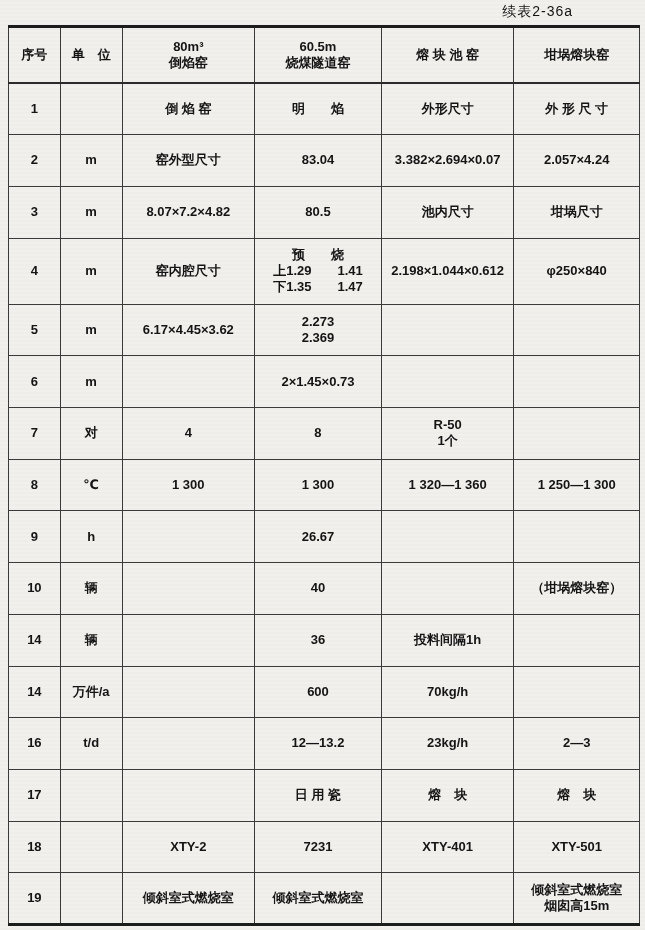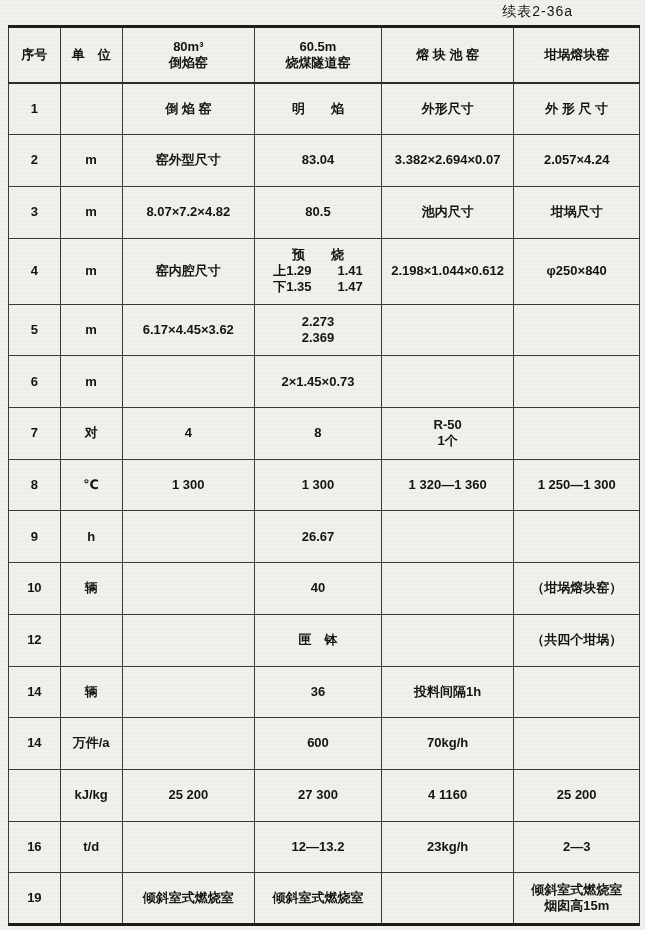--- a/index.html
+++ b/index.html
@@ -154,58 +154,58 @@
         </tr>
         <tr>
           <td class="num-col">10</td>
           <td>辆</td>
           <td></td>
           <td>40</td>
           <td></td>
           <td>（坩埚熔块窑）</td>
         </tr>
         <tr>
-          <td class="num-col">12</td>
-          <td></td>
-          <td></td>
-          <td>匣　钵</td>
-          <td></td>
-          <td>（共四个坩埚）</td>
-        </tr>
-        <tr>
           <td class="num-col">14</td>
           <td>辆</td>
           <td></td>
           <td>36</td>
           <td>投料间隔1h</td>
           <td></td>
         </tr>
         <tr>
           <td class="num-col">14</td>
           <td>万件/a</td>
           <td></td>
           <td>600</td>
           <td>70kg/h</td>
           <td></td>
-        </tr>
-        <tr>
-          <td class="num-col"></td>
-          <td>kJ/kg</td>
-          <td>25 200</td>
-          <td>27 300</td>
-          <td>4 1160</td>
-          <td>25 200</td>
         </tr>
         <tr>
           <td class="num-col">16</td>
           <td>t/d</td>
           <td></td>
           <td>12—13.2</td>
           <td>23kg/h</td>
           <td>2—3</td>
+        </tr>
+        <tr>
+          <td class="num-col">17</td>
+          <td></td>
+          <td></td>
+          <td>日 用 瓷</td>
+          <td>熔　块</td>
+          <td>熔　块</td>
+        </tr>
+        <tr>
+          <td class="num-col">18</td>
+          <td></td>
+          <td>XTY-2</td>
+          <td>7231</td>
+          <td>XTY-401</td>
+          <td>XTY-501</td>
         </tr>
         <tr>
           <td class="num-col">19</td>
           <td></td>
           <td>倾斜室式燃烧室</td>
           <td>倾斜室式燃烧室</td>
           <td></td>
           <td>倾斜室式燃烧室
 烟囱高15m</td>
         </tr>

